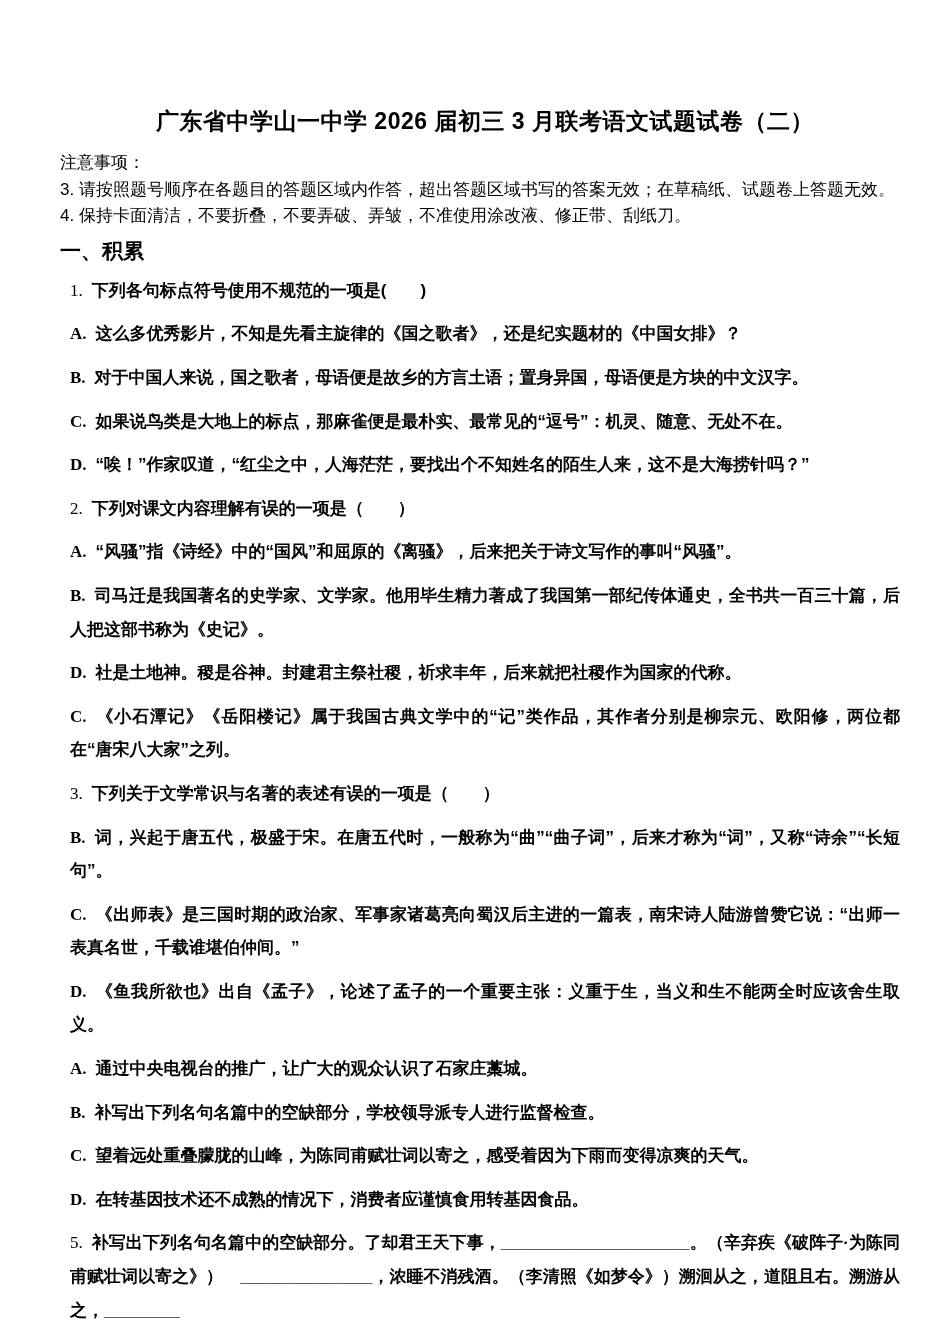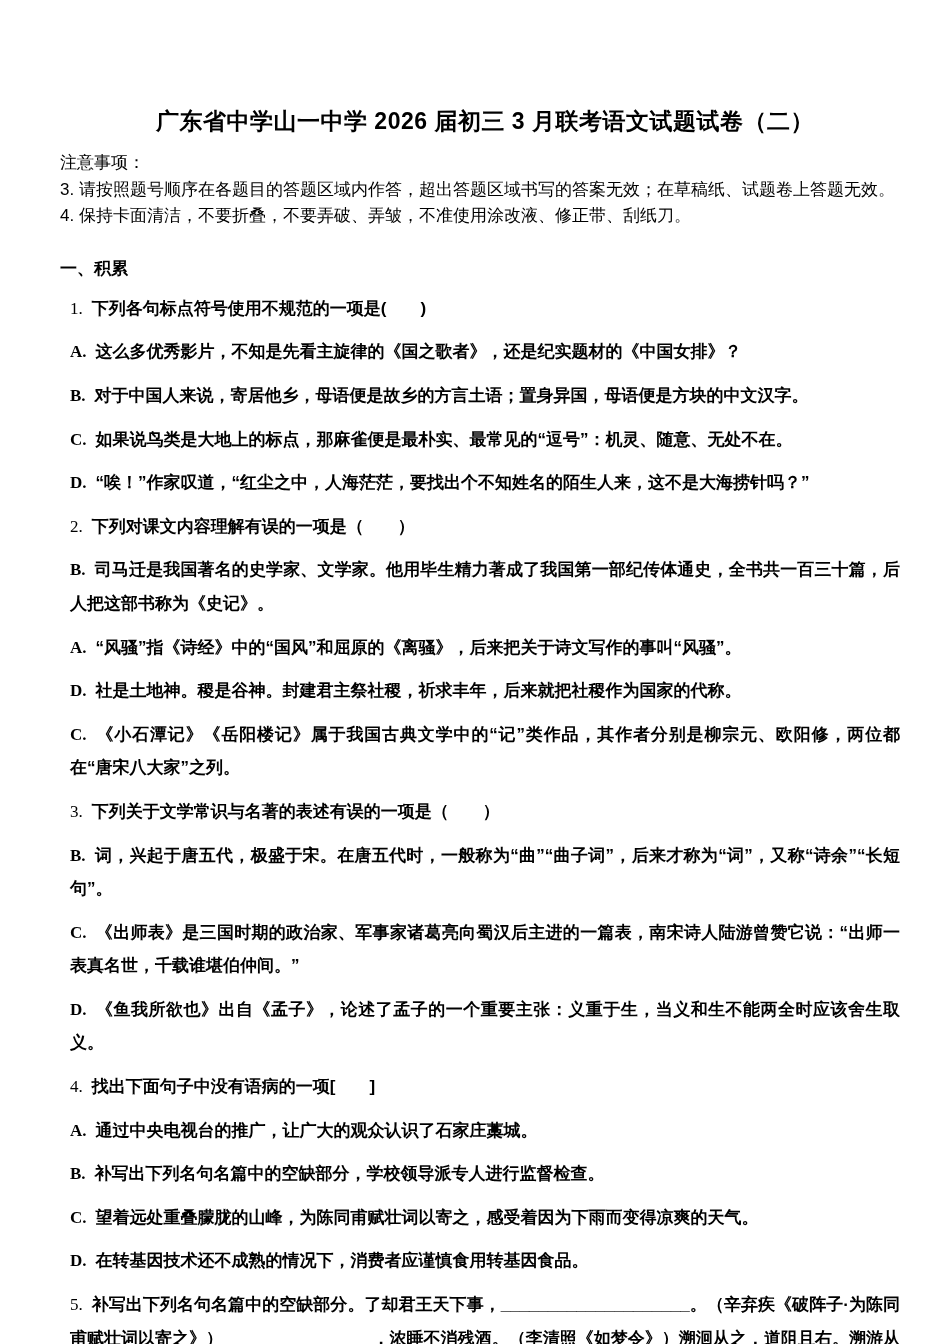--- a/index.html
+++ b/index.html
@@ -24,24 +24,24 @@
   }
   .notes {
     font-size: 17px;
     font-weight: normal;
     line-height: 26.6px;
   }
   .notes p {
     text-align: justify;
   }
   .section-heading {
-    font-size: 17px;
+    font-size: 21px;
     font-weight: bold;
     line-height: 27px;
-    margin-top: 25px;
+    margin-top: 7px;
   }
   .questions {
     font-size: 17px;
     line-height: 33.6px;
   }
   .questions p {
     text-align: justify;
     font-weight: bold;
     margin: 10px;
   }
@@ -69,42 +69,41 @@
     <p>4. 保持卡面清洁，不要折叠，不要弄破、弄皱，不准使用涂改液、修正带、刮纸刀。</p>
   </div>
 
   <div class="section-heading">一、积累</div>
 
   <div class="questions">
 
     <div>
       <p><span class="q-num">1.</span><span>下列各句标点符号使用不规范的一项是(　　)</span></p>
       <p><span class="opt-label">A.</span><span>这么多优秀影片，不知是先看主旋律的《国之歌者》，还是纪实题材的《中国女排》？</span></p>
-      <p><span class="opt-label">B.</span><span>对于中国人来说，寄居他乡，母语便是故乡的方言土语；置身异国，母语便是方块的中文汉字。</span></p>
+      <p><span class="opt-label">B.</span><span>对于中国人来说，国之歌者，母语便是故乡的方言土语；置身异国，母语便是方块的中文汉字。</span></p>
       <p><span class="opt-label">C.</span><span>如果说鸟类是大地上的标点，那麻雀便是最朴实、最常见的“逗号”：机灵、随意、无处不在。</span></p>
       <p><span class="opt-label">D.</span><span>“唉！”作家叹道，“红尘之中，人海茫茫，要找出个不知姓名的陌生人来，这不是大海捞针吗？”</span></p>
     </div>
 
     <div>
       <p><span class="q-num">2.</span><span>下列对课文内容理解有误的一项是（　　）</span></p>
+      <p><span class="opt-label">A.</span><span>“风骚”指《诗经》中的“国风”和屈原的《离骚》，后来把关于诗文写作的事叫“风骚”。</span></p>
       <p><span class="opt-label">B.</span><span>司马迁是我国著名的史学家、文学家。他用毕生精力著成了我国第一部纪传体通史，全书共一百三十篇，后人把这部书称为《史记》。</span></p>
-      <p><span class="opt-label">A.</span><span>“风骚”指《诗经》中的“国风”和屈原的《离骚》，后来把关于诗文写作的事叫“风骚”。</span></p>
       <p><span class="opt-label">D.</span><span>社是土地神。稷是谷神。封建君主祭社稷，祈求丰年，后来就把社稷作为国家的代称。</span></p>
       <p><span class="opt-label">C.</span><span>《小石潭记》《岳阳楼记》属于我国古典文学中的“记”类作品，其作者分别是柳宗元、欧阳修，两位都在“唐宋八大家”之列。</span></p>
     </div>
 
     <div>
       <p><span class="q-num">3.</span><span>下列关于文学常识与名著的表述有误的一项是（　　）</span></p>
       <p><span class="opt-label">B.</span><span>词，兴起于唐五代，极盛于宋。在唐五代时，一般称为“曲”“曲子词”，后来才称为“词”，又称“诗余”“长短句”。</span></p>
       <p><span class="opt-label">C.</span><span>《出师表》是三国时期的政治家、军事家诸葛亮向蜀汉后主进的一篇表，南宋诗人陆游曾赞它说：“出师一表真名世，千载谁堪伯仲间。”</span></p>
       <p><span class="opt-label">D.</span><span>《鱼我所欲也》出自《孟子》，论述了孟子的一个重要主张：义重于生，当义和生不能两全时应该舍生取义。</span></p>
     </div>
 
     <div>
-      <p><span class="q-num">4.</span><span>找出下面句子中没有语病的一项[　　]</span></p>
       <p><span class="opt-label">A.</span><span>通过中央电视台的推广，让广大的观众认识了石家庄藁城。</span></p>
       <p><span class="opt-label">B.</span><span>补写出下列名句名篇中的空缺部分，学校领导派专人进行监督检查。</span></p>
       <p><span class="opt-label">C.</span><span>望着远处重叠朦胧的山峰，为陈同甫赋壮词以寄之，感受着因为下雨而变得凉爽的天气。</span></p>
       <p><span class="opt-label">D.</span><span>在转基因技术还不成熟的情况下，消费者应谨慎食用转基因食品。</span></p>
     </div>
 
     <div>
       <p><span class="q-num">5.</span><span>补写出下列名句名篇中的空缺部分。了却君王天下事，____________________。（辛弃疾《破阵子·为陈同甫赋壮词以寄之》）　______________，浓睡不消残酒。（李清照《如梦令》）溯洄从之，道阻且右。溯游从之，________</span></p>
     </div>
 

